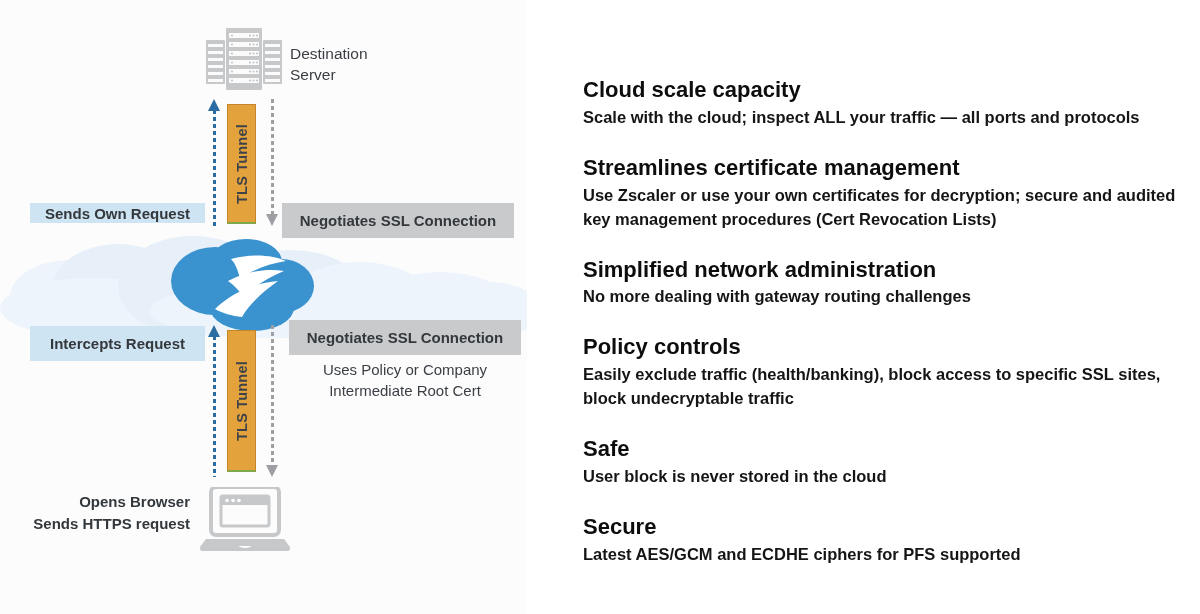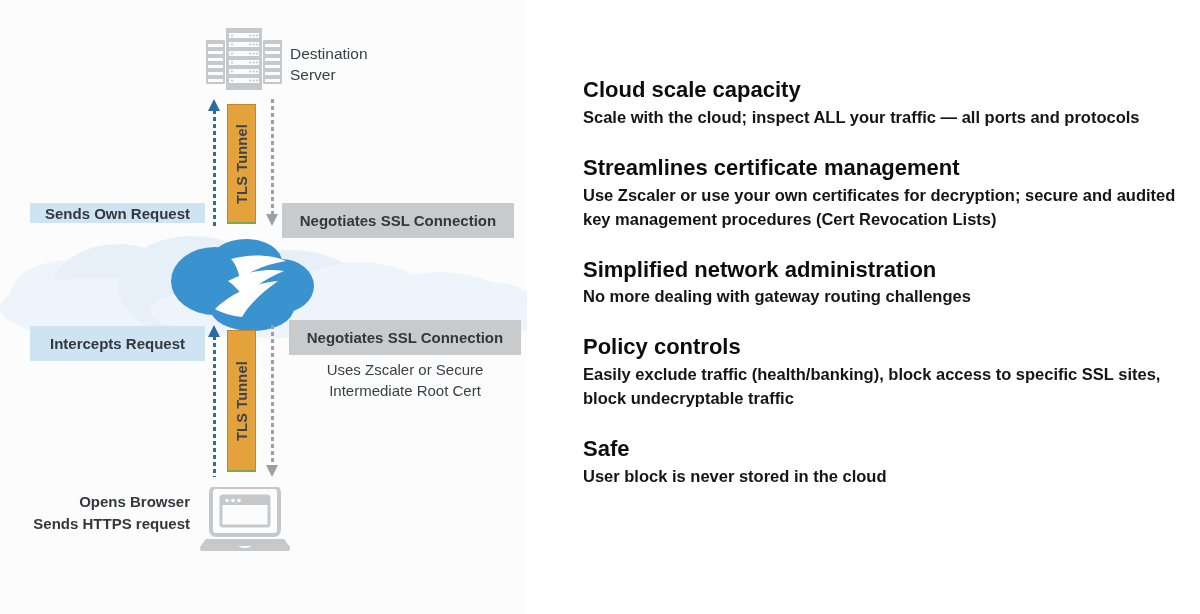--- a/index.html
+++ b/index.html
@@ -259,21 +259,21 @@
     </div>
 
     <div class="banner blue" id="banner-intercepts-request">
       <span>Intercepts Request</span>
     </div>
     <div class="banner gray" id="banner-negotiates-lower">
       <span>Negotiates SSL Connection</span>
     </div>
 
     <div id="cert-note">
-      <div>Uses Zscaler or Secure</div>
+      <div>Uses Policy or Company</div>
       <div>Intermediate Root Cert</div>
     </div>
 
     <div class="arrow up blue" id="arrow-up-lower">
       <div class="head"></div>
         <div class="shaft"></div>
     </div>
     <div class="arrow down gray" id="arrow-down-lower">
       <div class="shaft"></div>
         <div class="head"></div>
@@ -325,15 +325,19 @@
     <div class="feature-block">
       <div class="feature-title">Policy controls</div>
       <div class="feature-desc">Easily exclude traffic (health/banking), block access to specific SSL sites, block undecryptable traffic</div>
     </div>
 
     <div class="feature-block">
       <div class="feature-title">Safe</div>
       <div class="feature-desc">User block is never stored in the cloud</div>
     </div>
 
+    <div class="feature-block">
+      <div class="feature-title">Secure</div>
+      <div class="feature-desc">Latest AES/GCM and ECDHE ciphers for PFS supported</div>
+    </div>
 
   </div>
 </div>
 
 </body></html>

